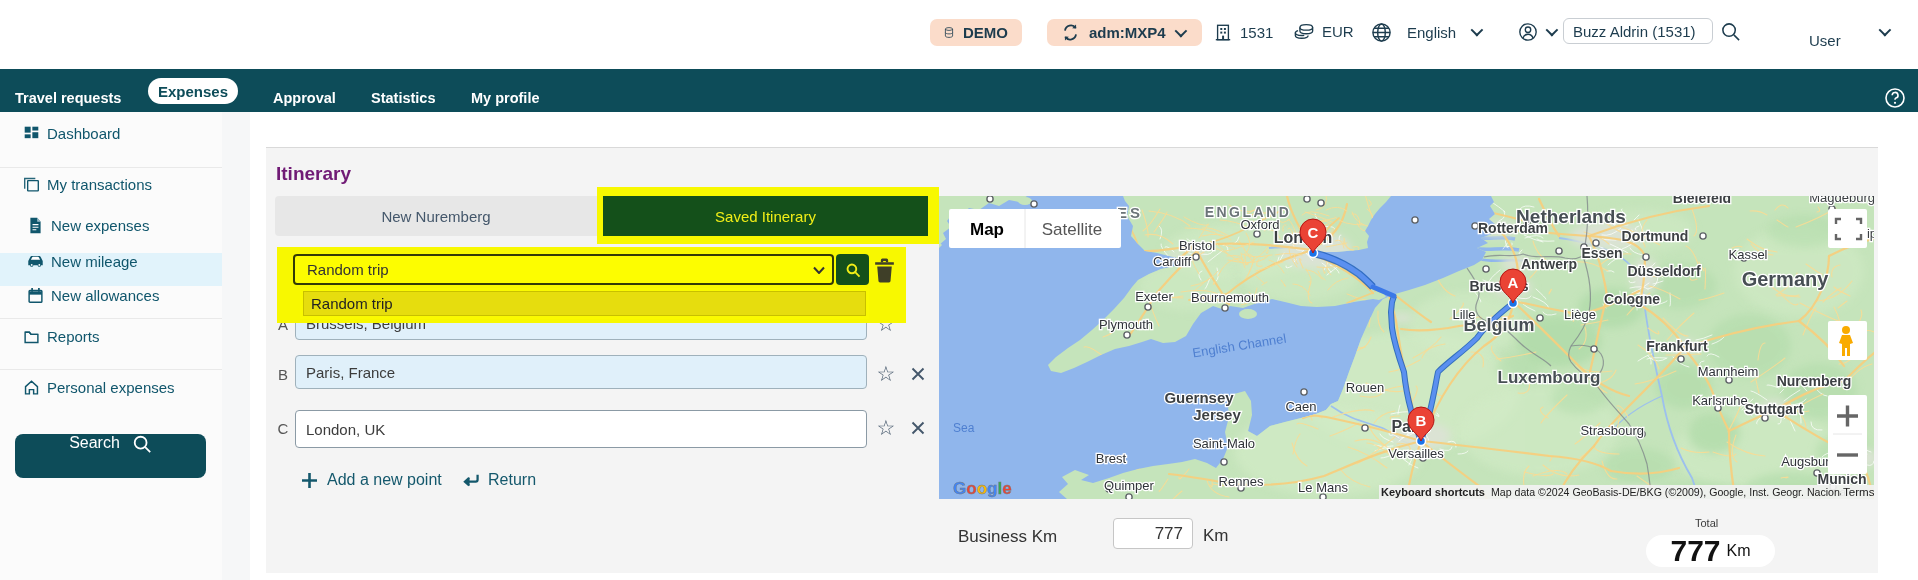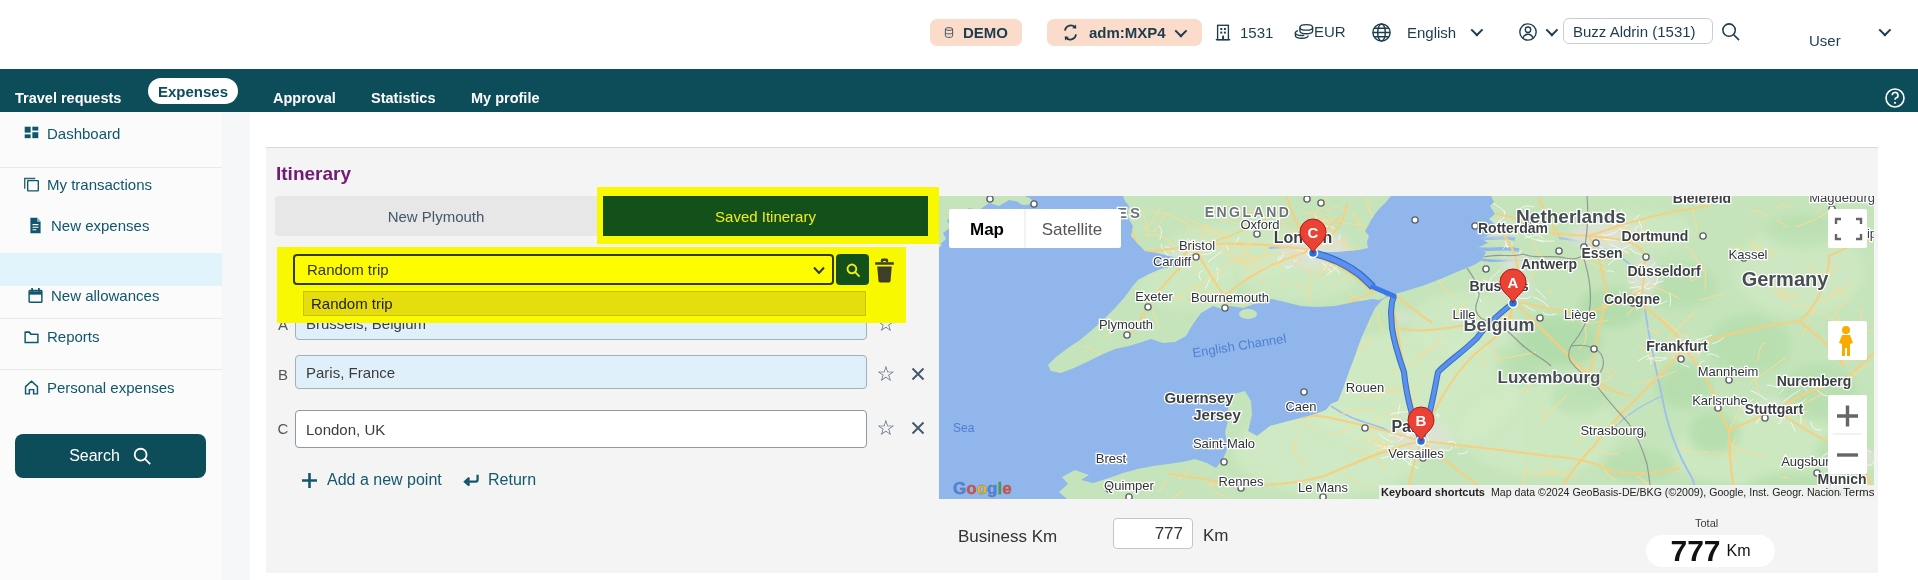--- a/index.html
+++ b/index.html
@@ -17,21 +17,21 @@
   #nav { position:absolute; left:0; top:69px; width:1918px; height:43px; background:#0d4c59; color:#fff; }
   .navitem { position:absolute; top:0; height:58px; display:flex; align-items:center; font-size:14.5px; font-weight:600; color:#fff; }
   #exp-pill { position:absolute; left:148px; top:9px; width:90px; height:26px; background:#ffffff; border-radius:13px; color:#0d4c59; font-size:15px; font-weight:600; display:flex; align-items:center; justify-content:center; }
 
   
   #sidebar { position:absolute; left:0; top:112px; width:222px; height:468px; background:#fbfbfb; }
   #sidegutter { position:absolute; left:222px; top:112px; width:28px; height:468px; background:#f6f7f8; }
   .sitem { position:absolute; left:0; width:222px; height:34px; display:flex; color:#10566c; font-size:15px; }
   .sitem .ic { width:17px; height:17px; margin-left:23px; margin-right:7px; flex:none; }
   .sdiv { position:absolute; left:0; width:222px; height:1px; background:#e9e9e9; }
-  #srchbtn { position:absolute; left:15px; top:434px; width:191px; height:44px; background:#0d4c59; border-radius:8px; color:#fff; font-size:16px; display:flex; align-items:center; justify-content:center; gap:12px; }
+  #srchbtn { position:absolute; left:15px; top:434px; width:191px; height:44px; background:#0d4c59; border-radius:8px; color:#fff; font-size:16px; display:flex; justify-content:center; gap:12px; }
 
   
   #card { position:absolute; left:266px; top:147px; width:1612px; height:426px; background:#f4f4f4; border-top:1px solid #d9d9d9; }
   
 
   #tab1 { position:absolute; left:275px; top:196px; width:322px; height:40px; background:#e7e7e7; border-radius:4px 0 0 4px; display:flex; align-items:center; justify-content:center; color:#44576b; font-size:15px; }
   #tabhl { position:absolute; left:597px; top:187px; width:342px; height:57px; background:#f8f800; }
   #tab2 { position:absolute; left:603px; top:196px; width:325px; height:40px; background:#14501a; display:flex; align-items:center; justify-content:center; color:#f1ee17; font-size:15px; }
   #searchhl { position:absolute; z-index:4; left:277px; top:247px; width:629px; height:76px; background:#f8f800; }
   #combo { position:absolute; z-index:5; left:293px; top:254px; width:541px; height:31px; background:#fdfd00; border:2px solid #333a07; border-radius:4px; display:flex; align-items:center; color:#333; font-size:15px; padding-left:12px; }
@@ -79,21 +79,21 @@
           <rect x="4" y="2" width="12" height="16"></rect>
           <path d="M2 18 h16"></path>
           <rect x="7" y="5" width="2.2" height="2.2" fill="#1d3c4e" stroke="none"></rect>
           <rect x="11" y="5" width="2.2" height="2.2" fill="#1d3c4e" stroke="none"></rect>
           <rect x="7" y="9" width="2.2" height="2.2" fill="#1d3c4e" stroke="none"></rect>
           <rect x="11" y="9" width="2.2" height="2.2" fill="#1d3c4e" stroke="none"></rect>
           <rect x="9" y="13.5" width="2.2" height="4.5" fill="#1d3c4e" stroke="none"></rect>
         </svg>
       <span>1531</span>
     </div>
-    <div class="hitem" style="left:1294px; top:23px; ">
+    <div class="hitem" style="left:1294px; top:23px; gap:8px;">
       <svg width="20" height="17" viewBox="0 0 22 18" fill="none" stroke="#1d3c4e" stroke-width="1.5">
           <ellipse cx="13.5" cy="4.5" rx="7" ry="3"></ellipse>
           <path d="M6.5 4.5 v4 c0 1.7 3.1 3 7 3 s7 -1.3 7 -3 v-4"></path>
           <path d="M4.5 8 c-1.8 .5 -3 1.4 -3 2.4 0 1.7 3.1 3 7 3 1 0 2 -.1 2.8 -.2"></path>
           <path d="M1.5 10.4 v3 c0 1.7 3.1 3 7 3 s7 -1.3 7 -3"></path>
         </svg>
       <span>EUR</span>
     </div>
     <div class="hitem" style="left:1371px; top:22px; gap:13px;">
       <svg width="21" height="21" viewBox="0 0 22 22" fill="none" stroke="#1d3c4e" stroke-width="1.5">
@@ -165,20 +165,29 @@
   </div>
   <div class="sitem" style="top:217px;">
     <svg class="ic" viewBox="0 0 20 20" style="margin-left:27px;">
         <path fill="#10566c" d="M4 1 h8 l4 4.5 v13.5 h-12 z"></path>
         <path d="M12 1 l4 4.5 h-4 z" fill="#9fc0cc"></path>
         <path d="M6.5 9 h7 M6.5 12 h7 M6.5 15 h4.5" stroke="#fff" stroke-width="1.3"></path>
       </svg>
     New expenses
   </div>
   <div class="abs" style="left:0; top:253px; width:222px; height:33px; background:#e1f3fb;"></div>
+  <div class="sitem" style="top:253px;">
+    <svg class="ic" viewBox="0 0 20 20" style="margin-left:27px;">
+        <path fill="#10566c" d="M1.5 9.5 l2.2-4.6 c.4-.8 1.2-1.4 2.1-1.4 h8.4 c.9 0 1.7.6 2.1 1.4 L18.5 9.5 v4.8 h-2 a2 2 0 0 1-4 0 h-5 a2 2 0 0 1-4 0 h-2 z"></path>
+        <path fill="#fff" d="M4.6 8 l1.5-3 c.2-.4.6-.6 1-.6 h5.8 c.4 0 .8.2 1 .6 l1.5 3 z"></path>
+        <circle cx="5.5" cy="14" r="1.1" fill="#fff"></circle>
+        <circle cx="14.5" cy="14" r="1.1" fill="#fff"></circle>
+      </svg>
+    New mileage
+  </div>
   <div class="sitem" style="top:287px;">
     <svg class="ic" viewBox="0 0 20 20" style="margin-left:27px;">
         <rect x="2.5" y="4" width="15" height="14" rx="1" fill="none" stroke="#10566c" stroke-width="1.7"></rect>
         <path d="M2.5 5 h15 v4 h-15 z" fill="#10566c"></path>
         <path d="M6 1.2 v4.5 M14 1.2 v4.5" stroke="#10566c" stroke-width="2"></path>
       </svg>
     New allowances
   </div>
   <div class="sdiv" style="top:318px;"></div>
   <div class="sitem" style="top:328px;">
@@ -197,21 +206,21 @@
   </div>
   <div id="srchbtn">Search
     <svg width="20" height="20" viewBox="0 0 22 22" fill="none" stroke="#fff" stroke-width="2">
         <circle cx="9.5" cy="9.5" r="6.5"></circle>
         <path d="M14.5 14.5 L20 20"></path>
       </svg>
   </div>
 
   <div id="card"></div>
   <div class="abs" style="left:276px; top:163px; font-size:19px; font-weight:bold; color:#701a75;">Itinerary</div>
-  <div id="tab1">New Plymouth</div>
+  <div id="tab1">New Nuremberg</div>
   <div id="tabhl"></div>
   <div id="tab2">Saved Itinerary</div>
   <div id="searchhl"></div>
   <div id="combo">Random trip
     <svg style="position:absolute; right:7px;" width="12" height="8" viewBox="0 0 12 8">
         <path d="M1 1.5 L6 7 L11 1.5" fill="none" stroke="#333" stroke-width="2"></path>
       </svg>
   </div>
   <div id="combobtn">
       <svg width="16" height="16" viewBox="0 0 22 22" fill="none" stroke="#f1ee17" stroke-width="2.6">

